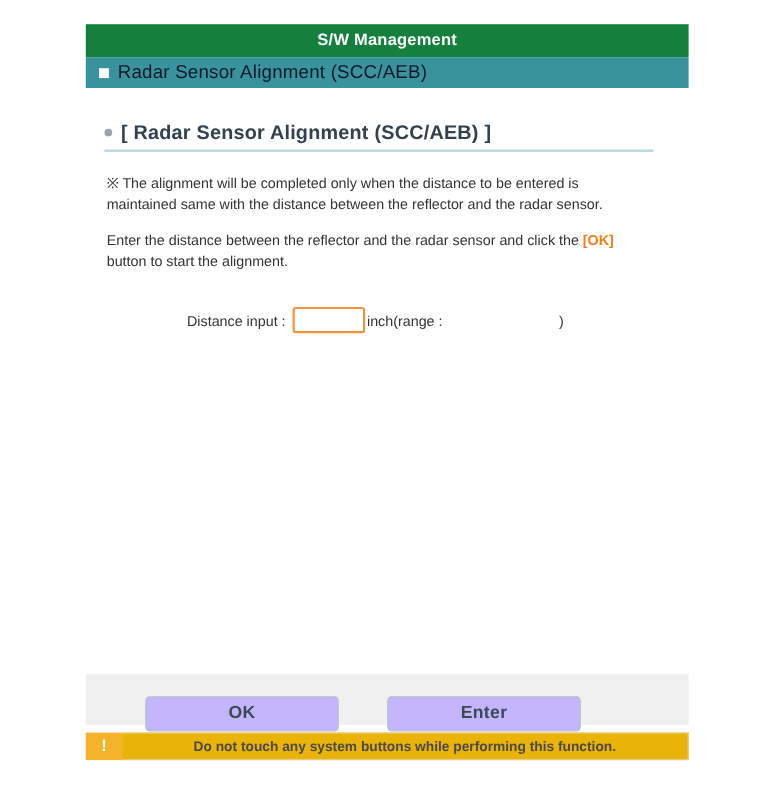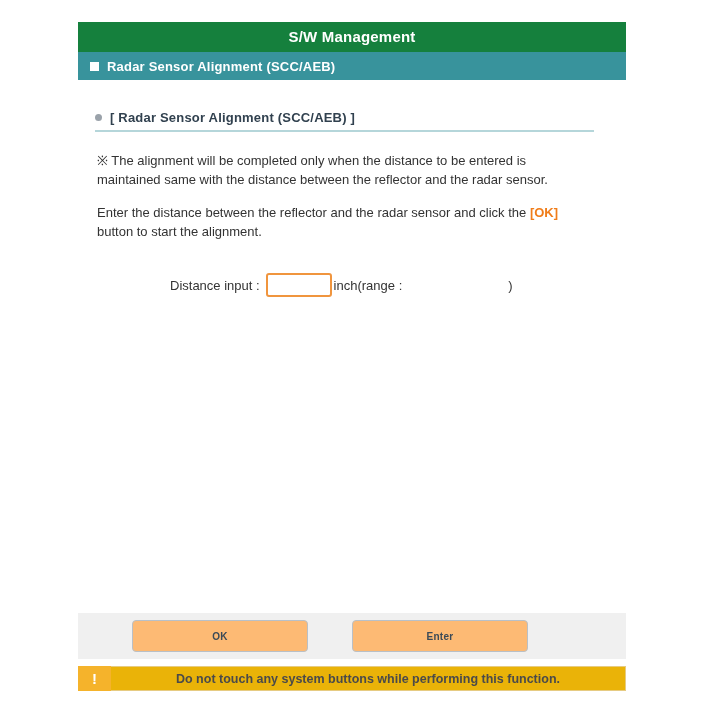--- a/index.html
+++ b/index.html
@@ -21,30 +21,30 @@
     text-align: center; line-height: 30px; letter-spacing: 0.2px;
   }
   .subheader-bar {
     height: 28px; background: #38939c;
     display: flex; align-items: center; padding: 0 12px;
   }
   .subheader-square {
     width: 9px; height: 9px; background: #ffffff; margin-right: 8px; flex: 0 0 auto;
   }
   .subheader-label {
-    color: #ffffff; font-weight: bold; font-size: 13px; letter-spacing: 0.2px;
+    color: #0f172a; font-weight: normal; font-size: 17px; letter-spacing: 0.2px;
   }
   .section-title-row {
     margin: 30px 0 0 17px; display: flex; align-items: center;
   }
   .section-bullet {
     width: 7px; height: 7px; border-radius: 50%; background: #9aa2aa; margin-right: 8px; flex: 0 0 auto;
   }
   .section-title {
-    font-size: 13px; font-weight: bold; color: #31414f; letter-spacing: 0.2px;
+    font-size: 18px; font-weight: bold; color: #31414f; letter-spacing: 0.2px;
   }
   .section-underline {
     margin: 5px 0 0 17px; width: 499px; height: 2px; background: #b5d6da;
   }
   .para {
     margin: 14px 0 0 19px; width: 494px;
     font-size: 13px; line-height: 19px; color: #333333;
   }
   .note { margin-top: 19px; }
   .ok-highlight { color: #f07d1a; font-weight: bold; }
@@ -60,23 +60,23 @@
     font-size: 13px; padding: 0 4px;
     font-family: "Liberation Sans", sans-serif;
     background: #ffffff;
   }
   .range-gap { display: inline-block; width: 106px; }
   .button-strip {
     position: absolute; left: 0; top: 591px;
     width: 548px; height: 46px; background: #f0f0f0;
   }
   .btn {
-    position: absolute; top: 7px; width: 176px; height: 32px;
-    background: #fdba74; border: 1px solid #b9c0c7; border-radius: 4px;
-    font-weight: bold; font-size: 10px; color: #3b4a57;
+    position: absolute; top: 20px; width: 176px; height: 32px;
+    background: #c4b5fd; border: 1px solid #b9c0c7; border-radius: 4px;
+    font-weight: bold; font-size: 16px; color: #3b4a57;
     font-family: "Liberation Sans", sans-serif;
     cursor: pointer; letter-spacing: 0.3px;
   }
   .btn-ok { left: 54px; }
   .btn-cancel { left: 274px; }
   .warning-bar {
     position: absolute; left: 0; top: 644px;
     width: 548px; height: 25px; display: flex;
   }
   .warning-icon {

